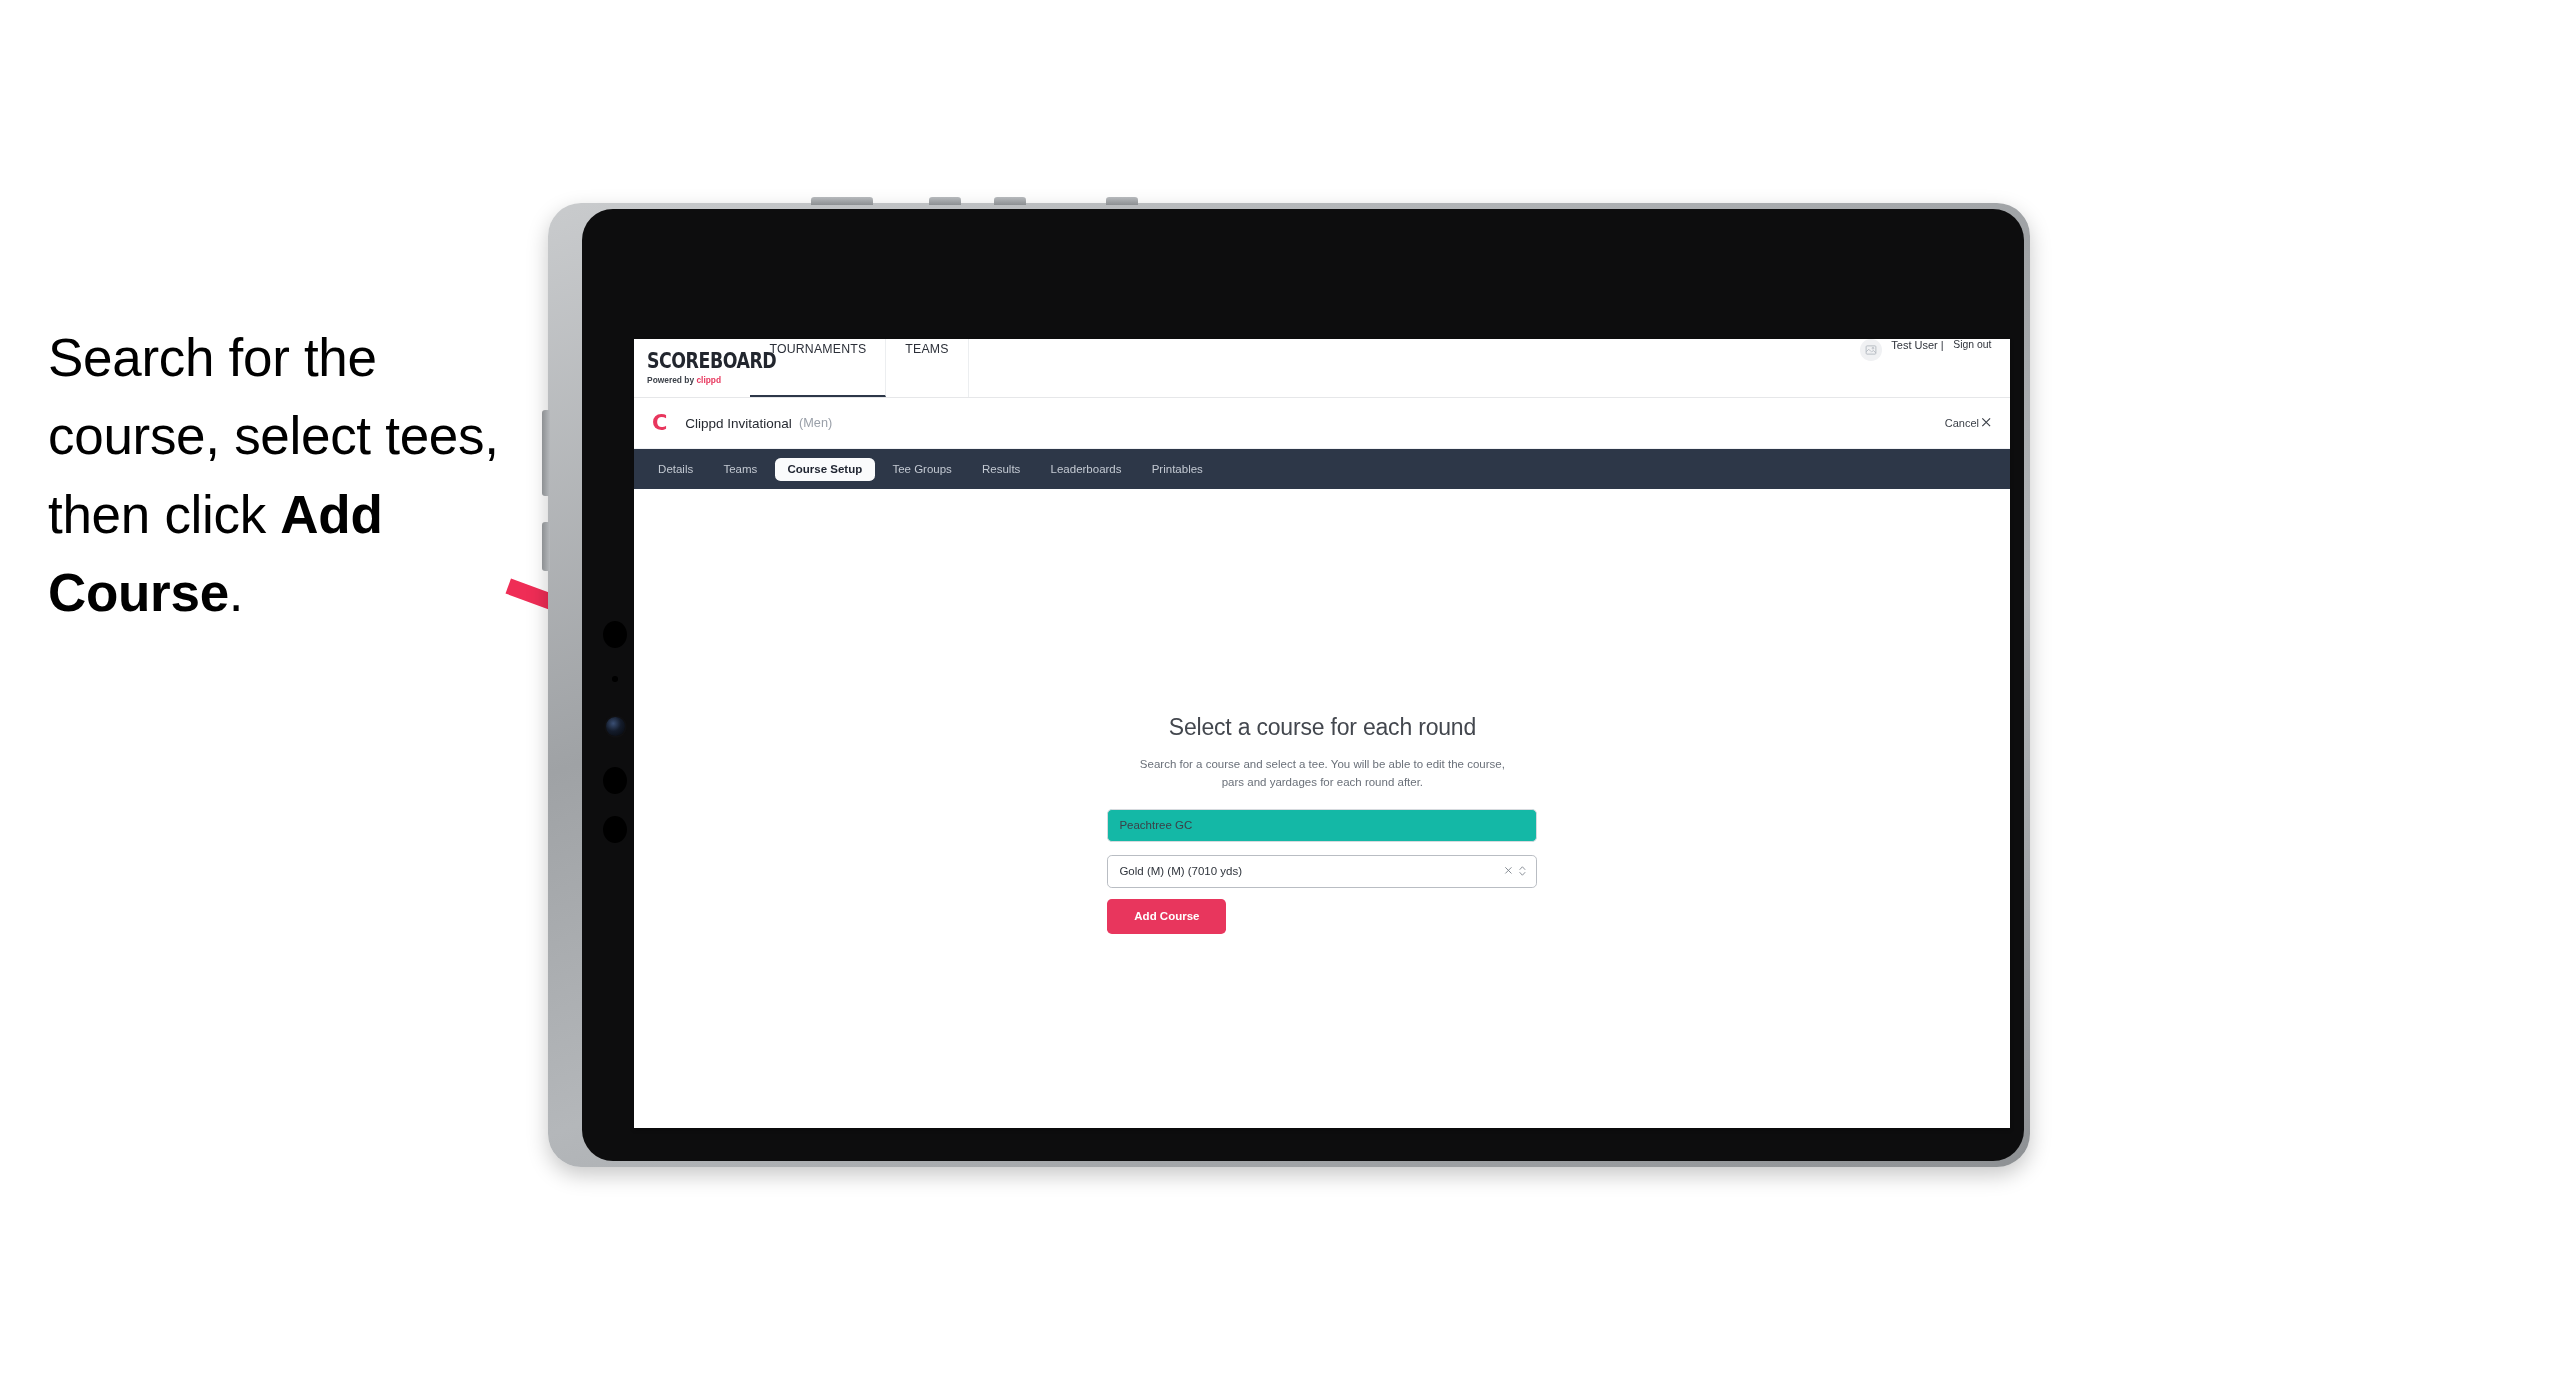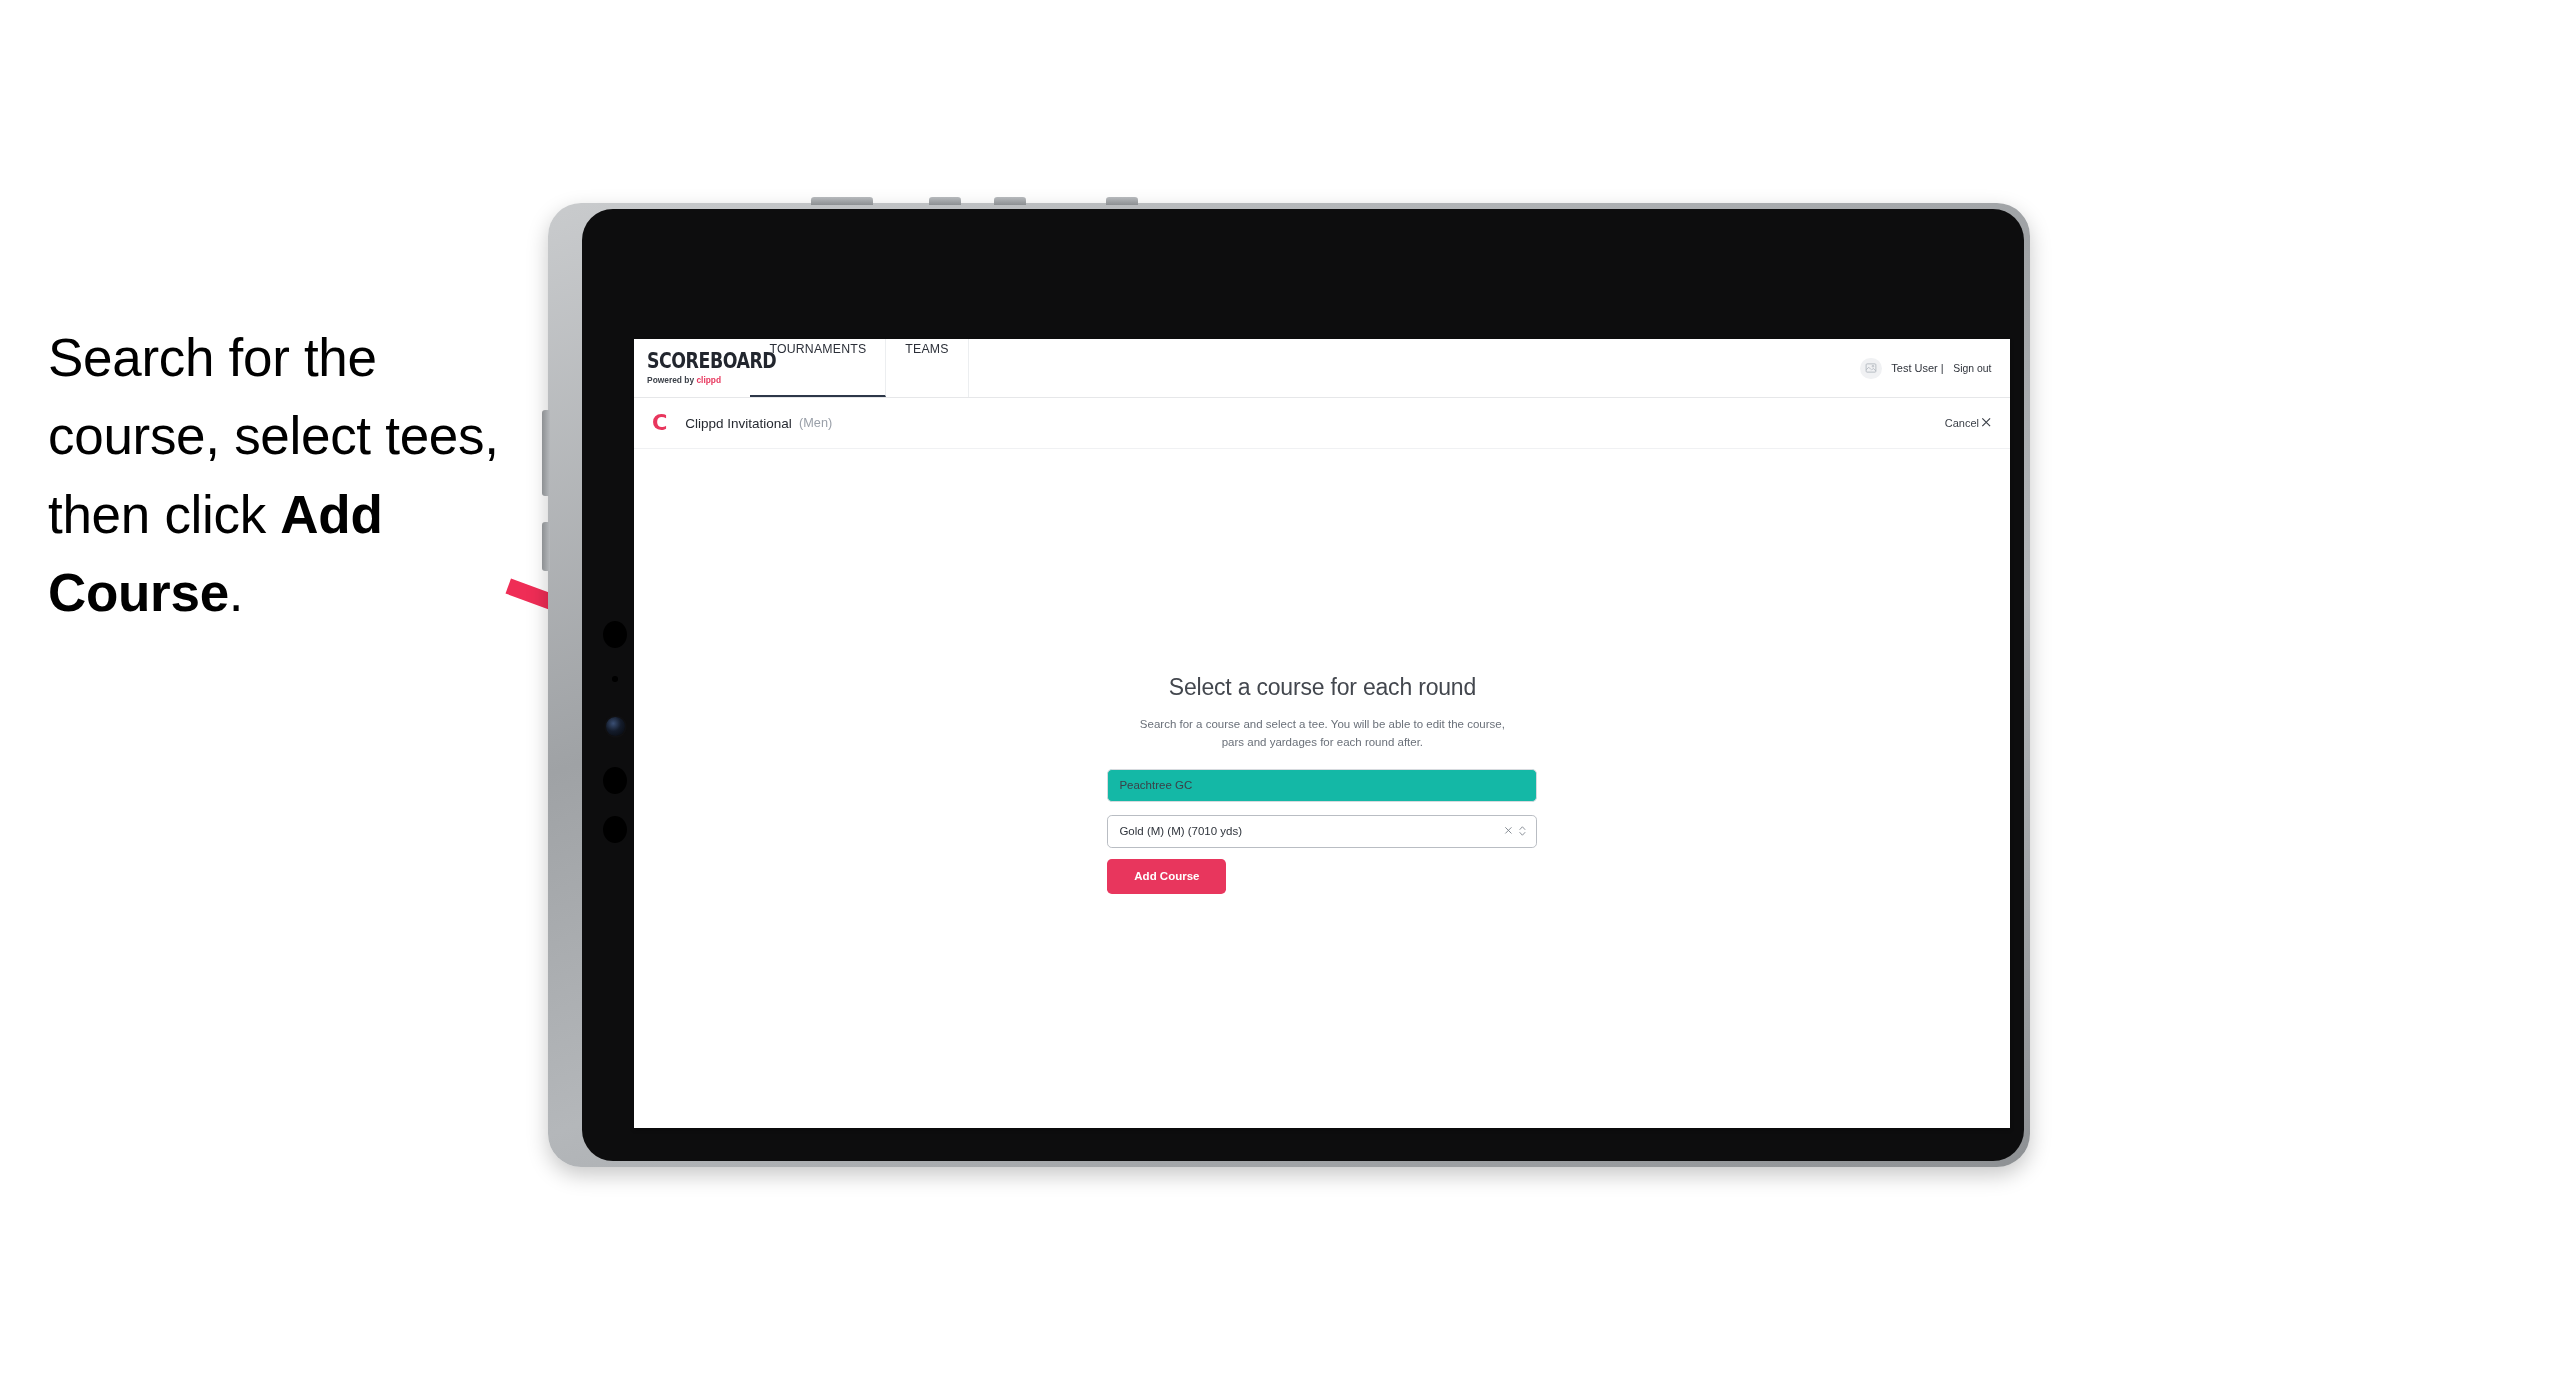--- a/index.html
+++ b/index.html
@@ -175,21 +175,21 @@
   }
   .nav-tab.active {
     border-bottom: 2.4px solid #2d3748;
     font-weight: 400;
   }
 
   #nav-spacer { flex: 1 1 auto; }
 
   #user-block {
     display: flex;
-    align-items: center;
+    align-items: flex-start;
     gap: 9.6px;
     padding-right: 19px;
   }
   #avatar {
     width: 21.5px;
     height: 21.5px;
     border-radius: 50%;
     background: #f0f1f3;
     display: flex;
     align-items: center;
@@ -433,20 +433,29 @@
         <div id="cancel-action">
           <span>Cancel</span>
           <span>
             <svg width="10.4" height="10.4" viewBox="0 0 12 12" stroke="#3a3f47" stroke-width="1.35">
               <path d="M1.5 1.5 L10.5 10.5 M10.5 1.5 L1.5 10.5"></path>
             </svg>
           </span>
         </div>
       </div>
 
+      <div id="section-tabs">
+        <div class="section-tab"><span>Details</span></div>
+        <div class="section-tab"><span>Teams</span></div>
+        <div class="section-tab active"><span>Course Setup</span></div>
+        <div class="section-tab"><span>Tee Groups</span></div>
+        <div class="section-tab"><span>Results</span></div>
+        <div class="section-tab"><span>Leaderboards</span></div>
+        <div class="section-tab"><span>Printables</span></div>
+      </div>
 
       <div id="main-body">
         <div id="course-panel">
           <h1 id="panel-title">Select a course for each round</h1>
           <p id="panel-subtitle">Search for a course and select a tee. You will be able to edit the course, pars and yardages for each round after.</p>
 
           <input id="course-search-input" type="text" value="Peachtree GC" placeholder="Search for a course" style="">
 
           <div id="tee-row">
             <div id="tee-select-wrap">

